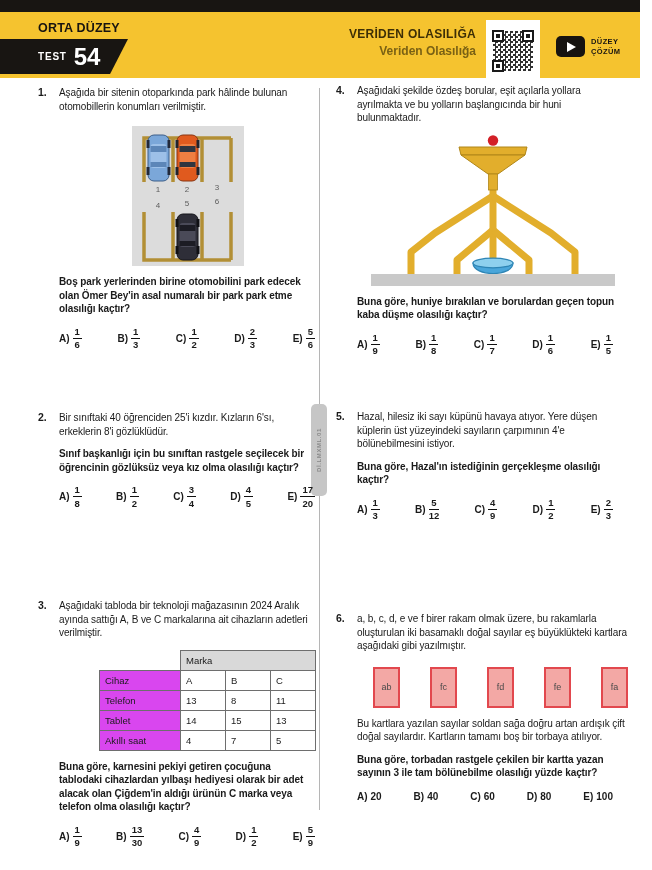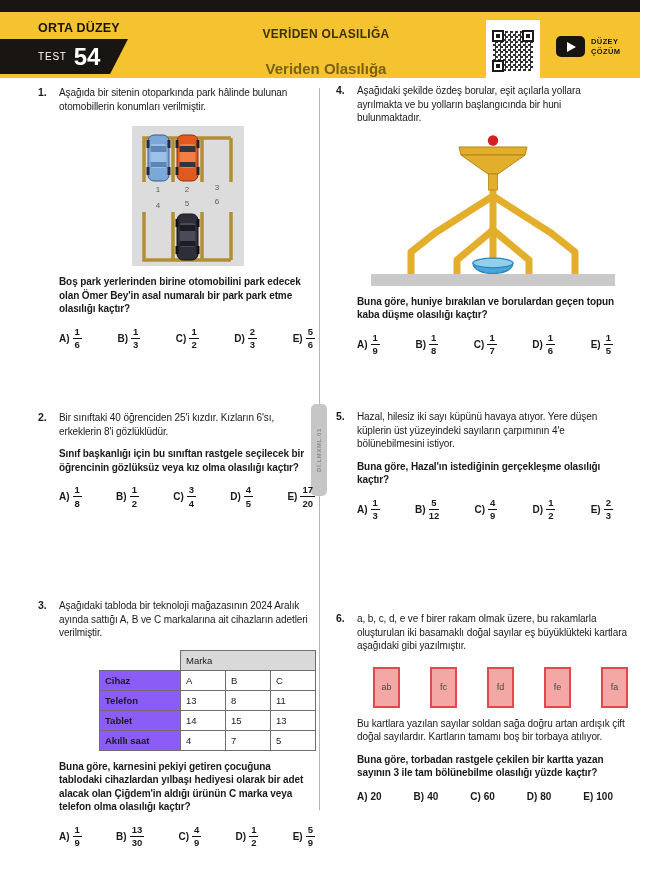--- a/index.html
+++ b/index.html
@@ -4,25 +4,25 @@
 <style>
   html,body{margin:0;padding:0;background:#fff;}
   .page{position:relative;width:640px;height:870px;background:#fff;overflow:hidden;
         font-family:"Liberation Sans",sans-serif;color:#1a1a1a;}
   
   .topbar{position:absolute;left:0;top:0;width:652px;height:12px;background:#181512;}
   .band{position:absolute;left:0;top:12px;width:652px;height:66px;background:#F5C32F;}
   .level{position:absolute;left:38px;top:21px;font-size:12.5px;font-weight:bold;color:#181410;letter-spacing:.2px;}
   .flag{position:absolute;left:0;top:39px;width:128px;height:35px;background:#181512;
         clip-path:polygon(0 0,100% 0,86% 100%,0 100%);display:flex;align-items:center;padding-left:38px;box-sizing:border-box;gap:7px;}
-  .flag .tlabel{color:#fff;font-size:10px;font-weight:normal;letter-spacing:.8px;}
+  .flag .tlabel{color:#fff;font-size:10px;font-weight:bold;letter-spacing:.8px;}
   .flag .tnum{color:#fff;font-size:24px;font-weight:bold;line-height:1;}
-  .ctitle{position:absolute;left:176px;top:27px;width:300px;text-align:center;}
+  .ctitle{position:absolute;left:176px;top:27px;width:300px;text-align:right;}
   .ctitle .t1{font-size:12px;font-weight:bold;color:#3d2f06;letter-spacing:.3px;}
-  .ctitle .t2{font-size:15px;font-weight:bold;color:#7a6114;margin-top:19px;}
+  .ctitle .t2{font-size:12px;font-weight:bold;color:#7a6114;margin-top:3px;}
   .qrbox{position:absolute;left:486px;top:20px;width:54px;height:62px;background:#fff;display:flex;align-items:center;justify-content:center;}
   .qr{width:42px;height:42px;position:relative;background:#fff;}
   .qr .dots{position:absolute;inset:1px;background:repeating-conic-gradient(#1a1a1a 0% 25%,#ffffff 0% 50%) 0 0/5px 5px;opacity:.9;}
   .finder{position:absolute;width:12px;height:12px;background:#fff;border:2px solid #1a1a1a;box-sizing:border-box;}
   .finder i{position:absolute;left:2px;top:2px;width:4px;height:4px;background:#1a1a1a;display:block;}
   .f1{left:0;top:0}.f2{right:0;top:0}.f3{left:0;bottom:0}
   .video{position:absolute;left:556px;top:36px;display:flex;align-items:center;gap:6px;}
   .play{width:29px;height:21px;background:#161310;border-radius:5px;position:relative;}
   .play:before{content:"";position:absolute;left:11px;top:5.5px;border-left:9px solid #fff;border-top:5px solid transparent;border-bottom:5px solid transparent;}
   .vtext{font-size:7.5px;font-weight:bold;color:#181512;line-height:1.25;letter-spacing:.4px;}
@@ -52,21 +52,21 @@
   
   .parkfig{margin:13px auto 0;display:block;}
   
   .funnelfig{margin:9px auto 0;display:block;}
   
   .tablewrap{margin:10px 0 0 40px;}
   table.brand{border-collapse:collapse;font-size:9.5px;}
   table.brand td{border:1px solid #6e6e6e;height:17px;padding:1px 5px;text-align:left;min-width:34px;}
   table.brand td.corner{border:none;background:#fff;}
   table.brand td.shead{background:#d9d9d9;font-weight:normal;}
-  table.brand td.rhead{background:#8b5cf6;text-align:left;width:76px;font-weight:bold;}
+  table.brand td.rhead{background:#d946ef;text-align:left;width:76px;}
   
   .cards{display:flex;justify-content:center;gap:14px;margin-top:14px;}
   .card{width:35px;height:41px;background:#f3a8a5;border:2px solid #e2484e;box-sizing:border-box;
         display:flex;align-items:center;justify-content:center;font-size:9px;color:#4a4a4a;margin-left:16px;}
 </style>
 </head>
 <body>
 
 <div class="page">
 

